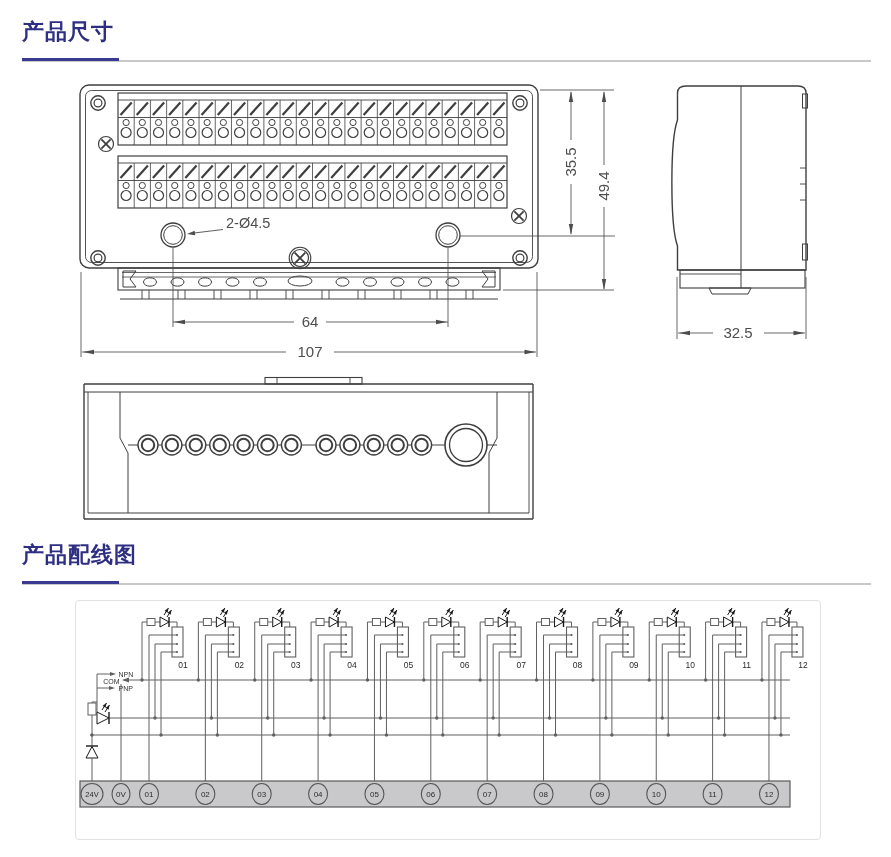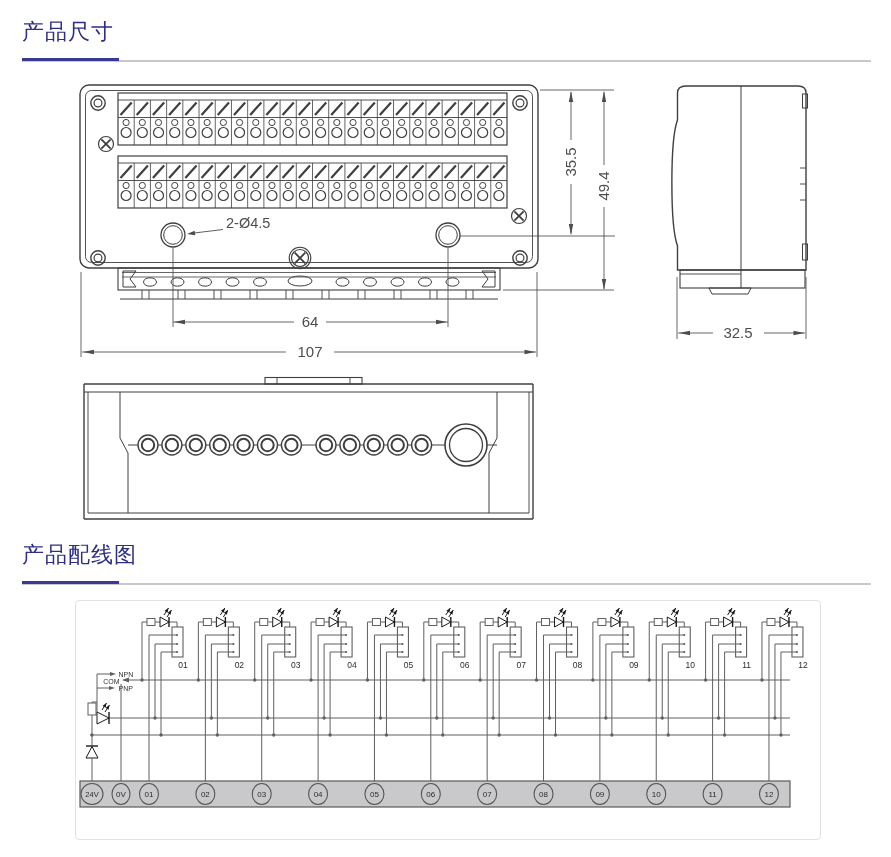--- a/index.html
+++ b/index.html
@@ -1,19 +1,19 @@
 <!DOCTYPE html>
 <html><head>
 <meta charset="utf-8">
 <style>
   html,body{margin:0;padding:0;}
   body{width:891px;height:857px;background:#ffffff;position:relative;overflow:hidden;
        font-family:"Liberation Sans",sans-serif;}
   .page{position:absolute;inset:0;}
-  h2.sec-title{position:absolute;left:22px;margin:0;font-size:22px;font-weight:normal;
+  h2.sec-title{position:absolute;left:22px;margin:0;font-size:22px;font-weight:bold;
        color:#2e2e82;letter-spacing:1px;}
   #title-dims{top:17px;}
   #title-wiring{top:540px;}
   .rule{position:absolute;left:22px;right:20px;height:3px;border-bottom:2px solid #c8c8c8;}
   #rule-dims{top:57px;}
   #rule-wiring{top:580px;}
   .rule .rule-accent{position:absolute;left:0;top:1px;width:97px;height:3px;background:#3a3a92;}
   .wiring-panel{position:absolute;left:75px;top:600px;width:744px;height:238px;
        border:1px solid #e2e2e2;border-radius:4px;background:#fff;}
   svg#art{position:absolute;left:0;top:0;}

